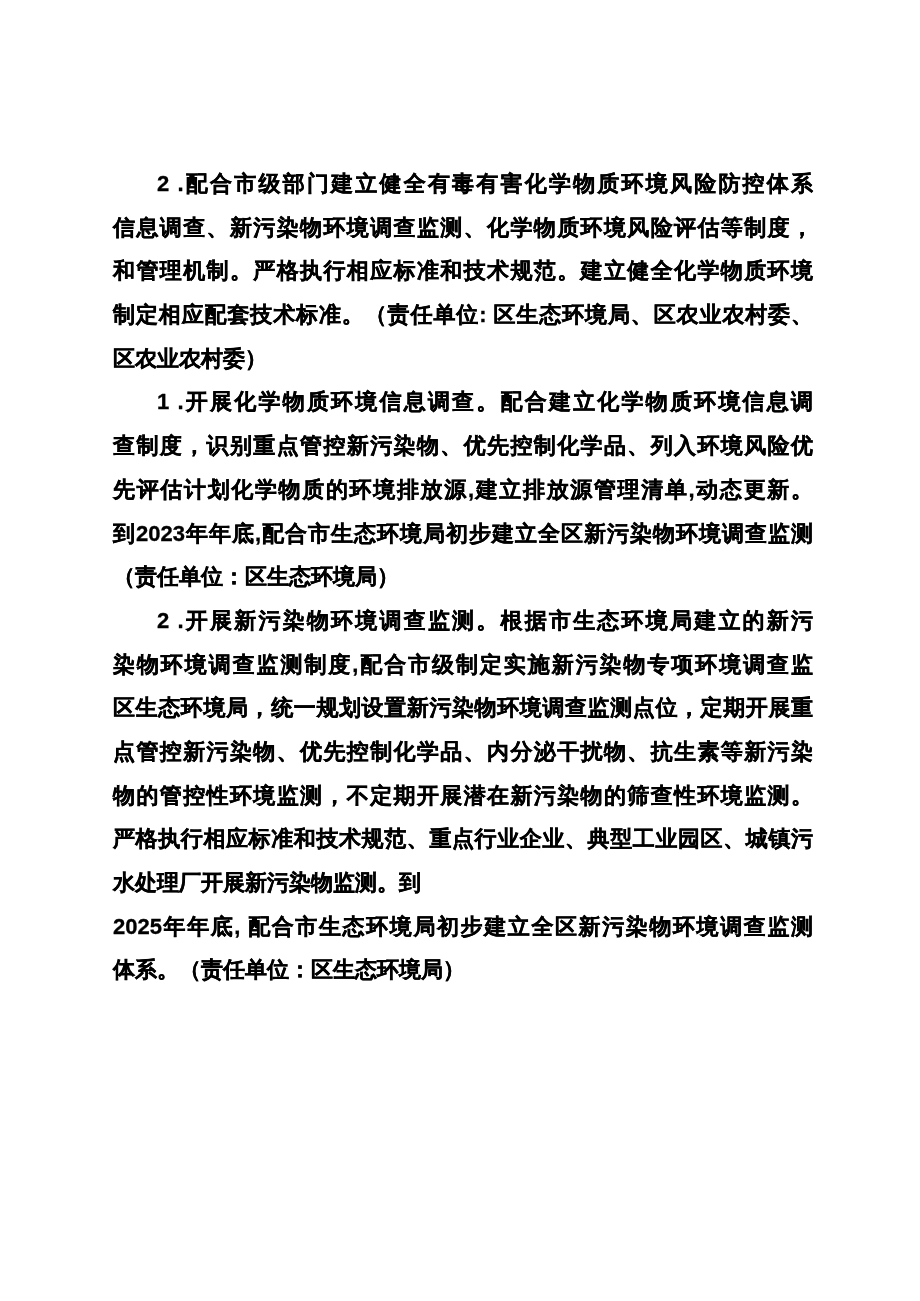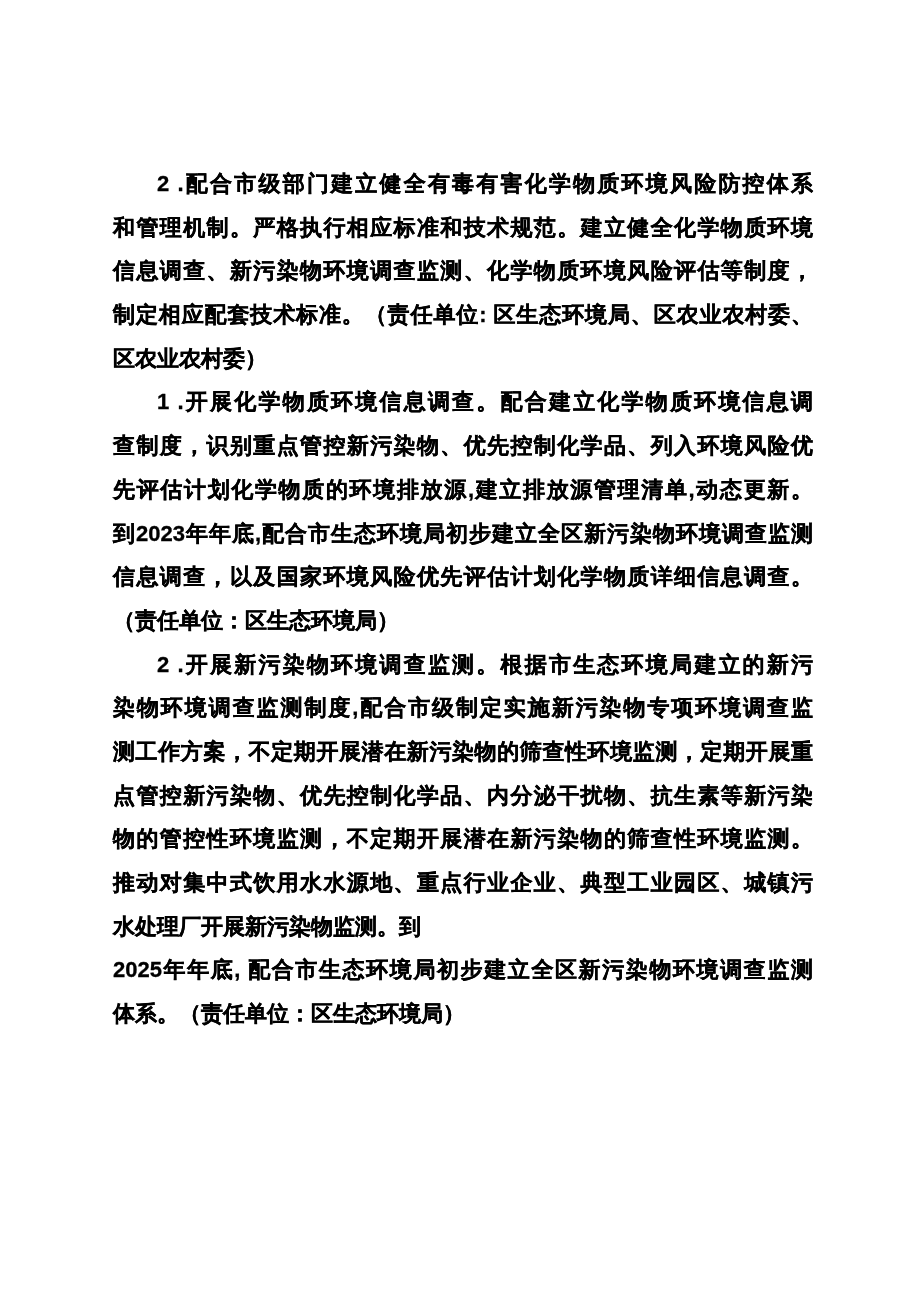--- a/index.html
+++ b/index.html
@@ -38,33 +38,32 @@
   .line.indent {
     text-indent: 44px;
   }
 </style>
 </head>
 <body>
 
 <div class="page" style="background: rgb(255, 255, 255);">
   <div class="textblock" style="color: rgb(0, 0, 0);">
       <div class="line indent fill">2 .配合市级部门建立健全有毒有害化学物质环境风险防控体系</div>
+      <div class="line fill">信息调查、新污染物环境调查监测、化学物质环境风险评估等制度，</div>
       <div class="line fill">和管理机制。严格执行相应标准和技术规范。建立健全化学物质环境</div>
-      <div class="line fill">信息调查、新污染物环境调查监测、化学物质环境风险评估等制度，</div>
       <div class="line fill">制定相应配套技术标准。（责任单位: 区生态环境局、区农业农村委、</div>
       <div class="line">区农业农村委）</div>
       <div class="line indent fill">1 .开展化学物质环境信息调查。配合建立化学物质环境信息调</div>
       <div class="line fill">查制度，识别重点管控新污染物、优先控制化学品、列入环境风险优</div>
       <div class="line fill">先评估计划化学物质的环境排放源,建立排放源管理清单,动态更新。</div>
       <div class="line fill">到2023年年底,配合市生态环境局初步建立全区新污染物环境调查监测</div>
-      <div class="line fill">信息调查，以及国家环境风险优先评估计划化学物质详细信息调查。</div>
       <div class="line">（责任单位：区生态环境局）</div>
       <div class="line indent fill">2 .开展新污染物环境调查监测。根据市生态环境局建立的新污</div>
       <div class="line fill">染物环境调查监测制度,配合市级制定实施新污染物专项环境调查监</div>
-      <div class="line fill">测工作方案，不定期开展潜在新污染物的筛查性环境监测，定期开展重</div>
+      <div class="line fill">区生态环境局，统一规划设置新污染物环境调查监测点位，定期开展重</div>
       <div class="line fill">点管控新污染物、优先控制化学品、内分泌干扰物、抗生素等新污染</div>
       <div class="line fill">物的管控性环境监测，不定期开展潜在新污染物的筛查性环境监测。</div>
-      <div class="line fill">推动对集中式饮用水水源地、重点行业企业、典型工业园区、城镇污</div>
+      <div class="line fill">严格执行相应标准和技术规范、重点行业企业、典型工业园区、城镇污</div>
       <div class="line">水处理厂开展新污染物监测。到</div>
       <div class="line fill">2025年年底, 配合市生态环境局初步建立全区新污染物环境调查监测</div>
       <div class="line">体系。（责任单位：区生态环境局）</div>
     </div>
 </div>
 
 </body></html>

